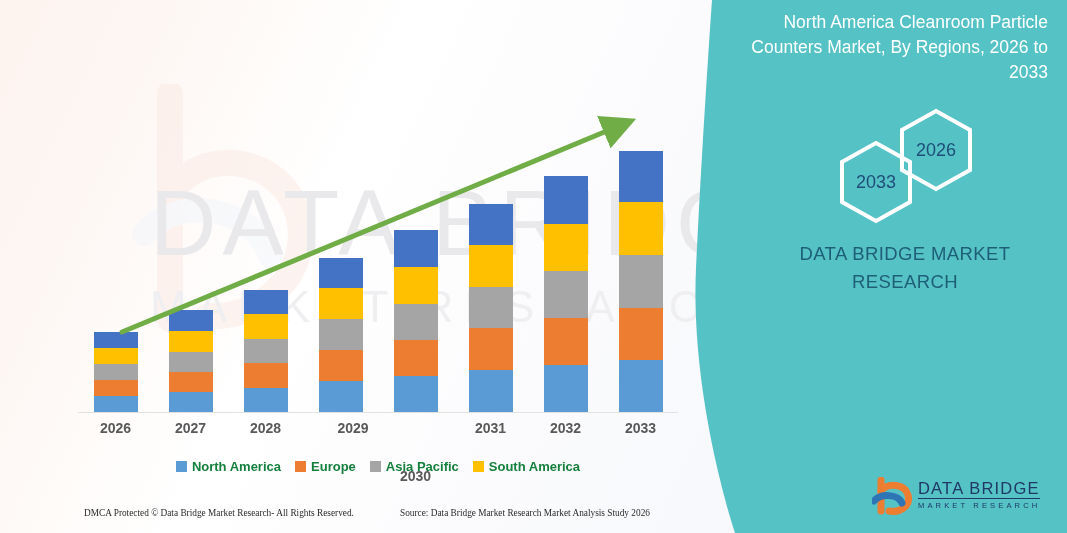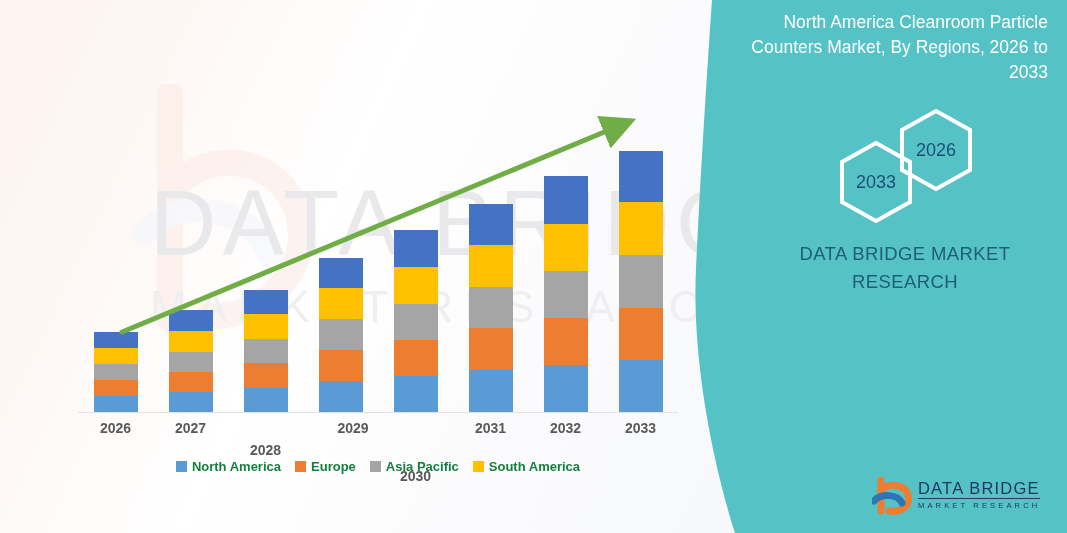--- a/index.html
+++ b/index.html
@@ -153,21 +153,21 @@
       <marker id="ah" markerWidth="7" markerHeight="7" refX="2.2" refY="3.5" orient="auto">
         <path d="M0,0 L7,3.5 L0,7 z" fill="#70AD47"></path>
       </marker>
     </defs>
     <line x1="44" y1="232" x2="536" y2="28" stroke="#70AD47" stroke-width="5" marker-end="url(#ah)" stroke-linecap="round"></line>
   </svg>
 
   <div class="xlabels" id="xlabels">
       <div class="xlab" style="left: 2.5px;">2026</div>
       <div class="xlab" style="left: 77.5px;">2027</div>
-      <div class="xlab" style="left: 152.5px; margin-top: 22px;">2028</div>
+      <div class="xlab" style="left: 152.5px;">2028</div>
       <div class="xlab" style="left: 240px;">2029</div>
       <div class="xlab" style="left: 302.5px; margin-top: 48px;">2030</div>
       <div class="xlab" style="left: 377.5px;">2031</div>
       <div class="xlab" style="left: 452.5px;">2032</div>
       <div class="xlab" style="left: 527.5px;">2033</div>
     </div>
 
   <div class="legend" id="legend">
       <div class="lg">
         <span class="sw" style="background: rgb(91, 155, 213);"></span>
@@ -207,20 +207,24 @@
       <polygon points="38,3 72,22 72,62 38,81 4,62 4,22" fill="none" stroke="#ffffff" stroke-width="4"></polygon>
     </svg>
     <div class="lbl">2033</div>
   </div>
 
   <div class="dbmr-panel">
     <div>DATA BRIDGE MARKET</div>
     <div>RESEARCH</div>
   </div>
 
+  <div class="footer">
+    <div class="ft ft-dmca">DMCA Protected © Data Bridge Market Research-  All Rights Reserved.</div>
+    <div class="ft ft-src">Source: Data Bridge Market Research  Market Analysis Study 2026</div>
+  </div>
 
   <div class="logo">
     <svg width="44" height="40" viewBox="0 0 44 40">
       <path d="M9 3 L9 34" stroke="#ED7D31" stroke-width="7" stroke-linecap="round" fill="none"></path>
       <path d="M9 14 C 16 5, 33 7, 36 18 C 39 29, 28 36, 17 34" stroke="#ED7D31" stroke-width="7" fill="none" stroke-linecap="round"></path>
       <path d="M2 24 C 9 16, 26 17, 30 26" stroke="#2E75B6" stroke-width="7" fill="none" stroke-linecap="round"></path>
     </svg>
     <div class="logo-txt">
       <div class="logo-t1">DATA BRIDGE</div>
       <div class="logo-t2">MARKET   RESEARCH</div>

